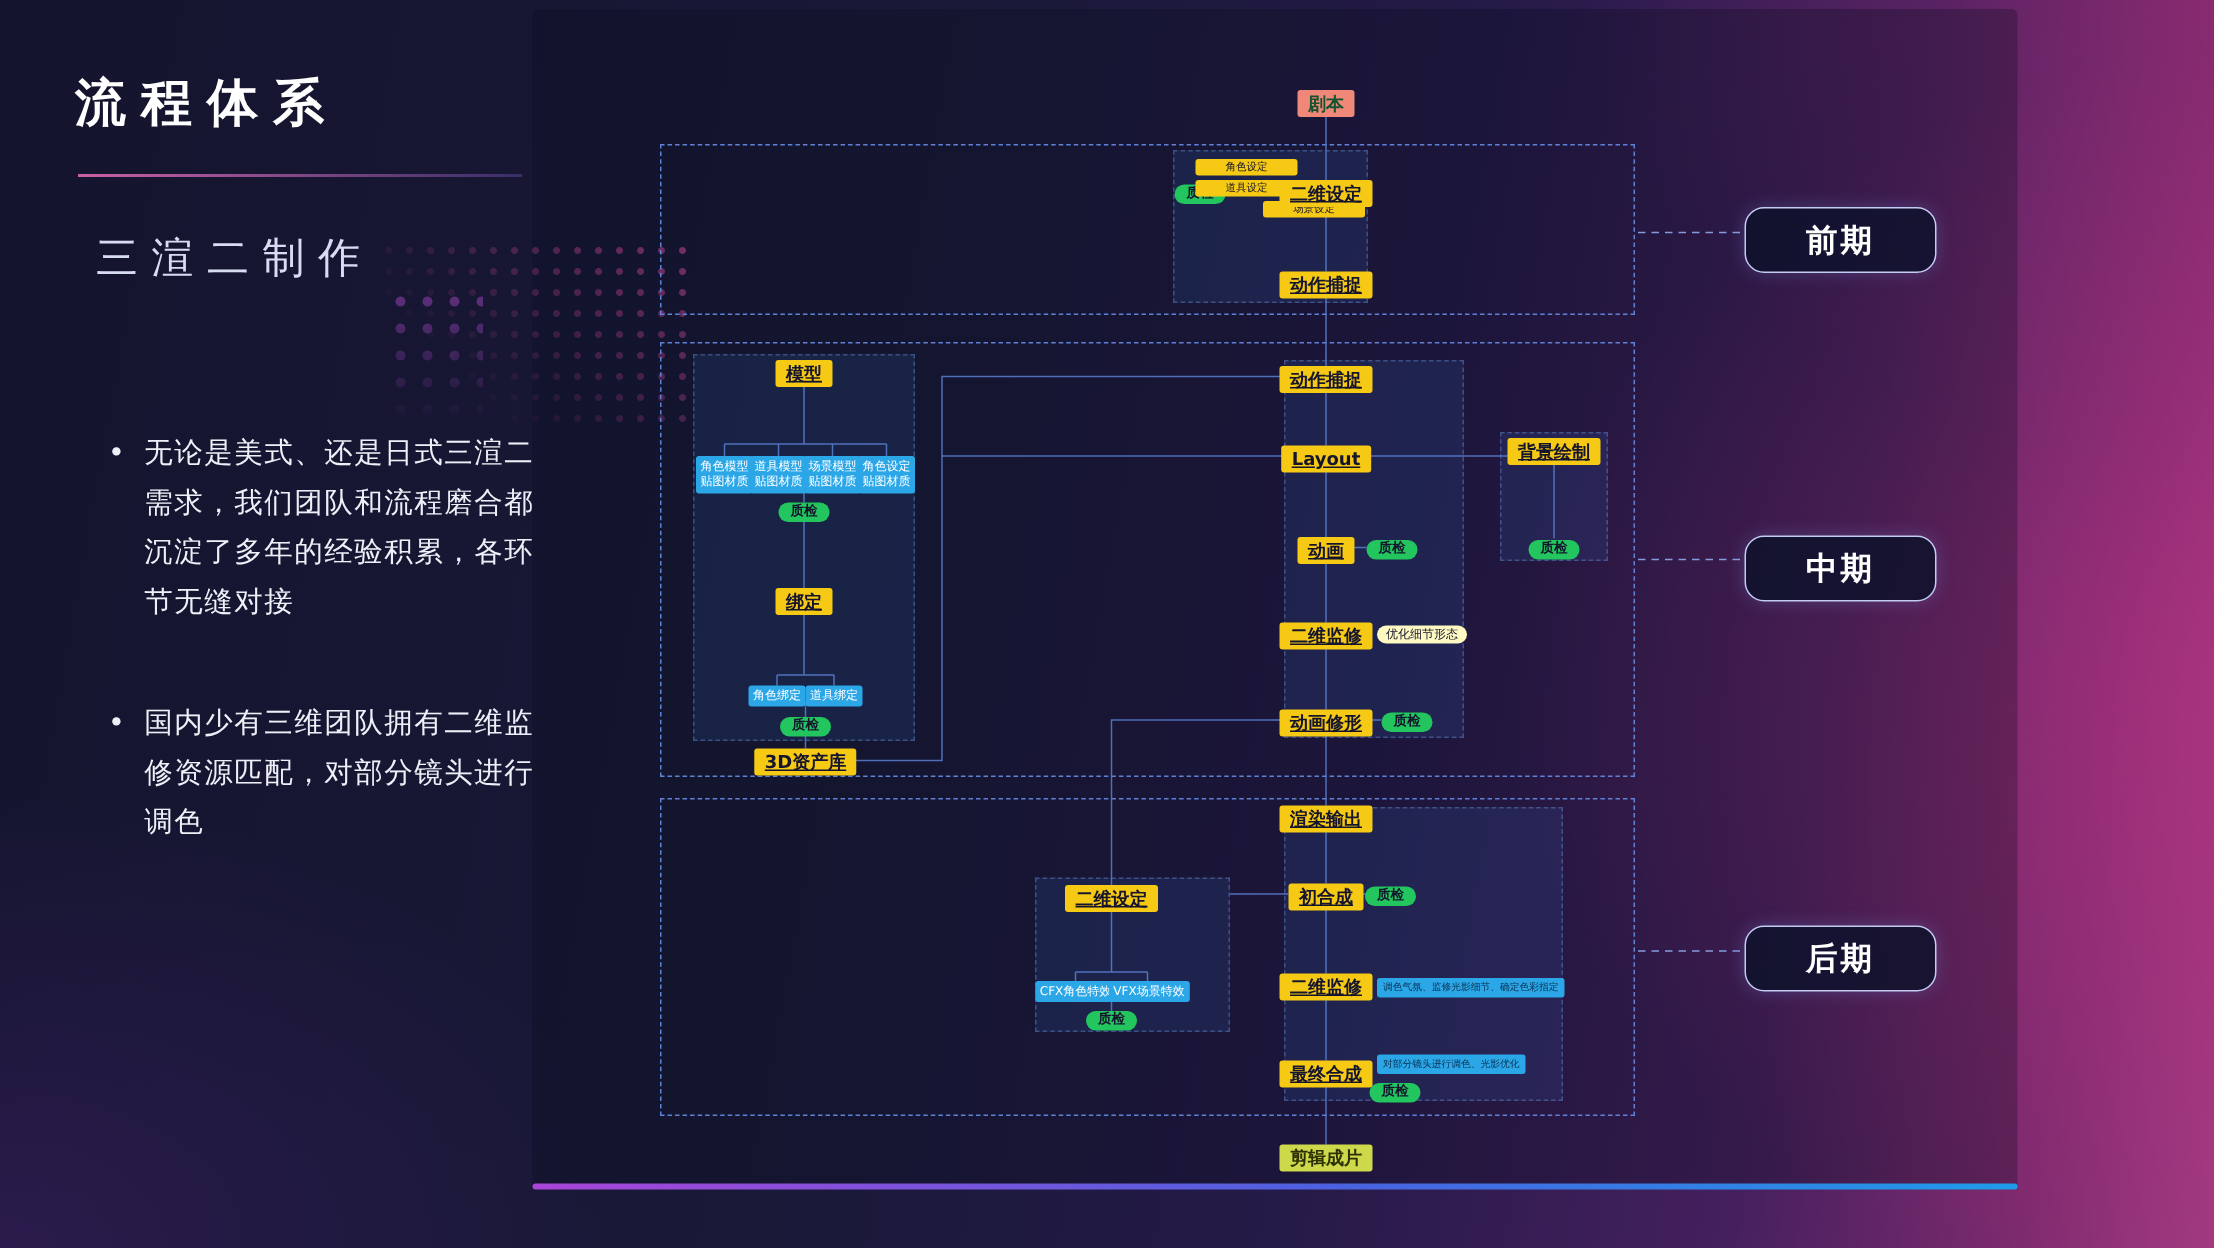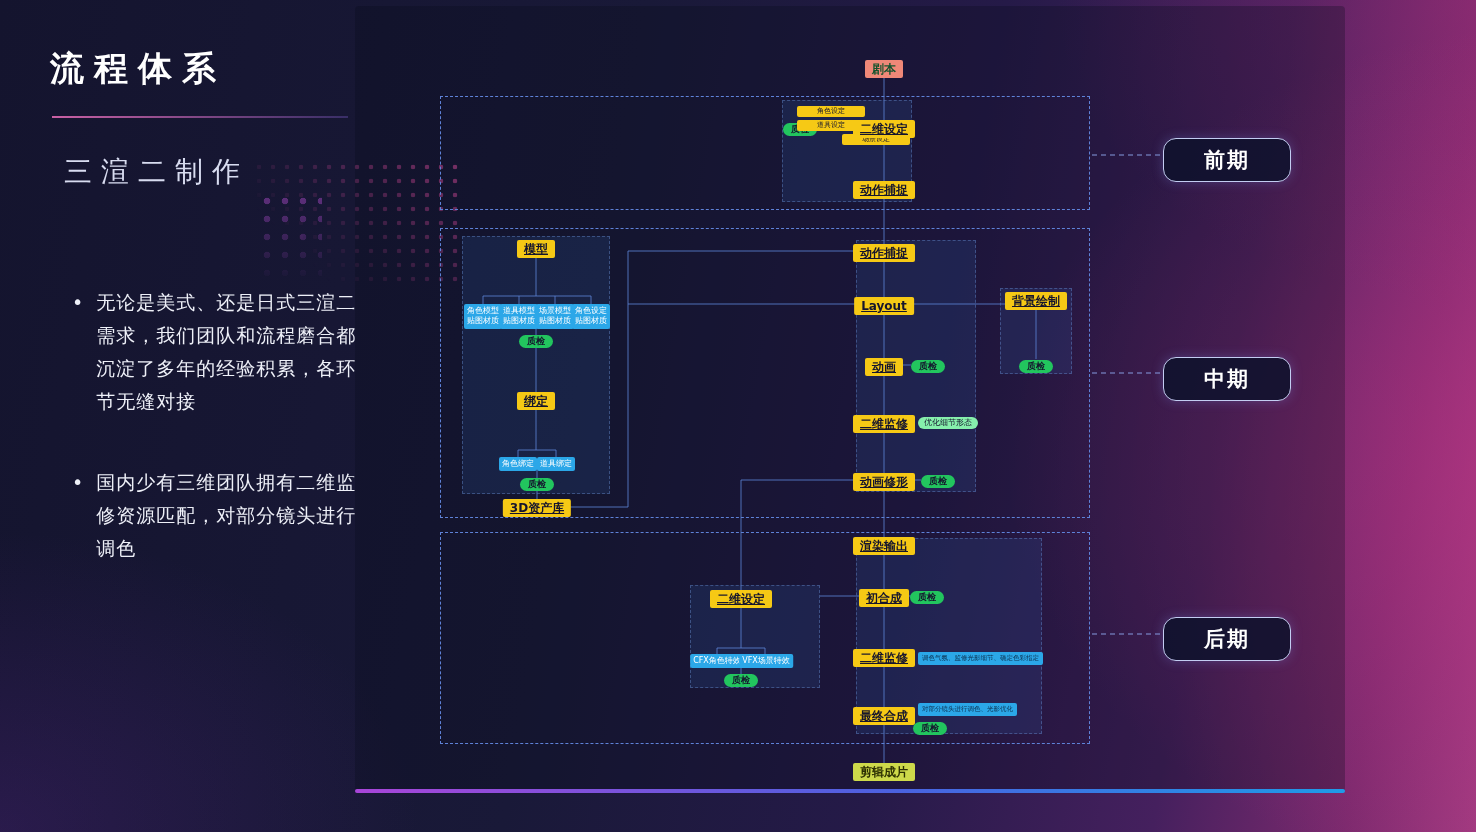--- a/index.html
+++ b/index.html
@@ -54,21 +54,21 @@
   .qa { position:absolute; transform:translateX(-50%); z-index:3;
     background:#22c55e; color:#15152e; font-size:9px; font-weight:bold; line-height:1;
     padding:2px 8px; border-radius:8px; white-space:nowrap; }
   .tiny { position:absolute; transform:translateX(-50%); z-index:3;
     background:#f6c915; color:#15152e; font-size:7px; line-height:1;
     padding:2px 20px; border-radius:2px; white-space:nowrap; }
   .blue { position:absolute; transform:translateX(-50%); z-index:3;
     background:#2ba7e8; color:#ffffff; font-size:8px; line-height:1.3;
     padding:2px 3px; border-radius:2px; text-align:right; white-space:nowrap; }
   .blue span { display:block; }
-  .ynote { position:absolute; z-index:3; background:#86efac; color:#15152e;
+  .ynote { position:absolute; z-index:3; background:#fef9c3; color:#15152e;
     font-size:8px; line-height:1; padding:2px 6px; border-radius:8px; white-space:nowrap; }
   .bluenote { position:absolute; z-index:3; background:#2ba7e8; color:#0b3050;
     font-size:6.5px; line-height:1; padding:3px 4px; border-radius:2px; white-space:nowrap; }
   .stage { position:absolute; z-index:3; width:128px; height:44px;
     border:1px solid #c3cdf2; border-radius:13px; background:rgba(13,18,44,0.85);
     display:flex; align-items:center; justify-content:center;
     font-size:21px; font-weight:bold; letter-spacing:2px; color:#fff;
     box-shadow:0 0 12px rgba(130,160,255,0.25); }
   .bottom-bar { position:absolute; left:355px; top:789px; width:990px; height:4px;
     border-radius:2px; z-index:3;

